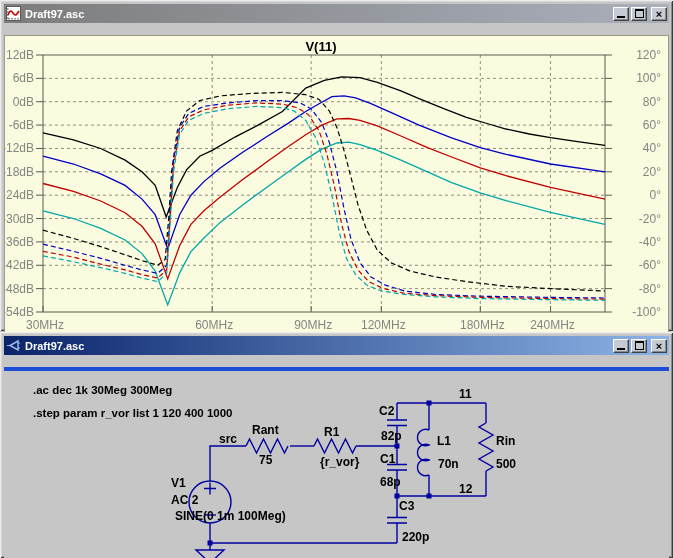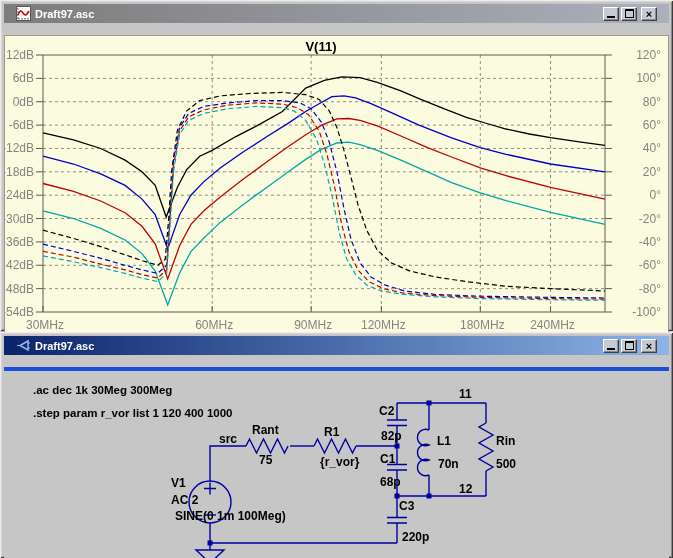--- a/index.html
+++ b/index.html
@@ -3,21 +3,21 @@
 <meta charset="utf-8">
 <style>
   html,body{margin:0;padding:0;background:#9a9a9a;}
   *{box-sizing:border-box;}
   .screen{position:relative;width:673px;height:558px;overflow:hidden;
           font-family:"Liberation Sans",sans-serif;background:#c6c6c6;}
   .win{position:absolute;left:0;width:673px;background:#c6c6c6;padding:3px;
        box-shadow:inset 1px 1px 0 #ececec, inset -1px -1px 0 #3c3c3c, inset 2px 2px 0 #d7d7d7, inset -2px -2px 0 #8a8a8a;}
   .win-plot{top:0;height:331px;}
   .win-sch{top:332px;height:226px;}
-  .titlebar{height:19px;margin:1px;display:flex;align-items:center;padding:0 12px;}
+  .titlebar{height:19px;margin:1px;display:flex;align-items:center;padding:0 2px;}
   .titlebar-inactive{background:linear-gradient(90deg,#7c7c7c,#aab0bc);}
   .titlebar-active{background:linear-gradient(90deg,#0a246a,#8cb4e8);}
   .title-text{color:#fff;font-weight:bold;font-size:11px;margin-left:4px;flex:1;
               white-space:nowrap;overflow:hidden;}
   .app-icon{width:15px;height:15px;display:inline-block;}
   .win-buttons{display:flex;gap:2px;align-items:center;}
   .wbtn{width:16px;height:14px;padding:0;background:#c6cad2;border:1px solid;
         border-color:#ffffff #404040 #404040 #ffffff;
         box-shadow:inset -1px -1px 0 #8a8a8a;
         display:flex;align-items:center;justify-content:center;cursor:default;}

